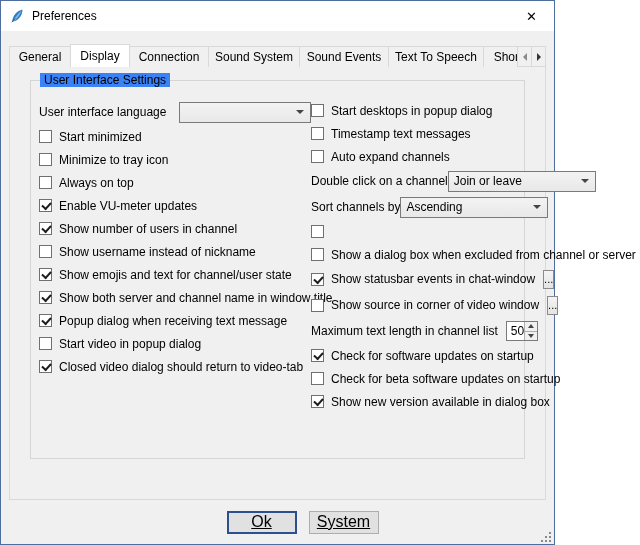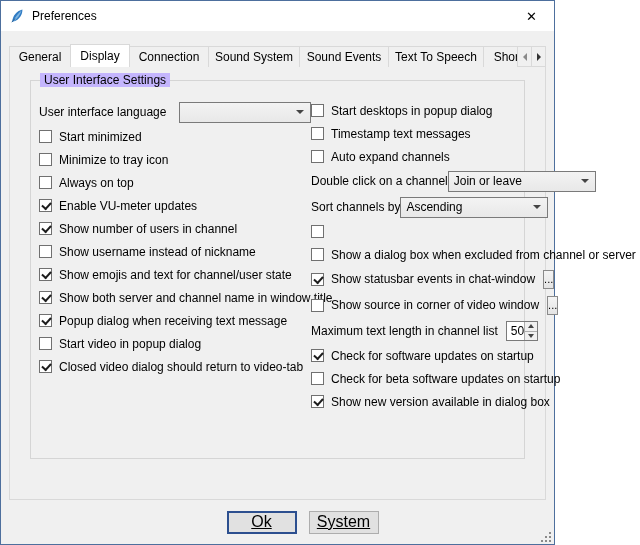--- a/index.html
+++ b/index.html
@@ -25,21 +25,21 @@
   .tab-scroller { position: absolute; right: 0; bottom: 0; display: flex; background: #f0f0f0; z-index: 4; }
   .tab-scroll-btn { width: 15px; height: 21px; border: 1px solid #d9d9d9; background: #f0f0f0;
                     display: flex; align-items: center; justify-content: center; margin-left: -1px; }
   .tri-left  { width: 0; height: 0; border-top: 4px solid transparent; border-bottom: 4px solid transparent; border-right: 4px solid #8a8a8a; }
   .tri-right { width: 0; height: 0; border-top: 4px solid transparent; border-bottom: 4px solid transparent; border-left: 4px solid #333; }
 
   
   .tab-page { flex: 1; border: 1px solid #d9d9d9; margin: -1px 8px 0; background: #f0f0f0; position: relative; z-index: 1; }
 
   .groupbox { position: absolute; top: 13px; left: 20px; right: 20px; bottom: 40px; border: 1px solid #d5d5d5; }
-  .groupbox-legend { position: absolute; top: -8px; left: 9px; background: #c4b5fd; padding: 0 4px; font-size: 12px; }
+  .groupbox-legend { position: absolute; top: -8px; left: 9px; background: #3b82f6; padding: 0 4px; font-size: 12px; }
 
   .columns { display: flex; padding: 18px 8px 0 8px; }
   .col-left { width: 272px; flex: none; }
   .col-right { flex: 1; min-width: 0; }
 
   .row { height: 23px; display: flex; align-items: center; }
   .row.tall { height: 26px; }
 
   .field-label { font-size: 12px; white-space: nowrap; }
 

